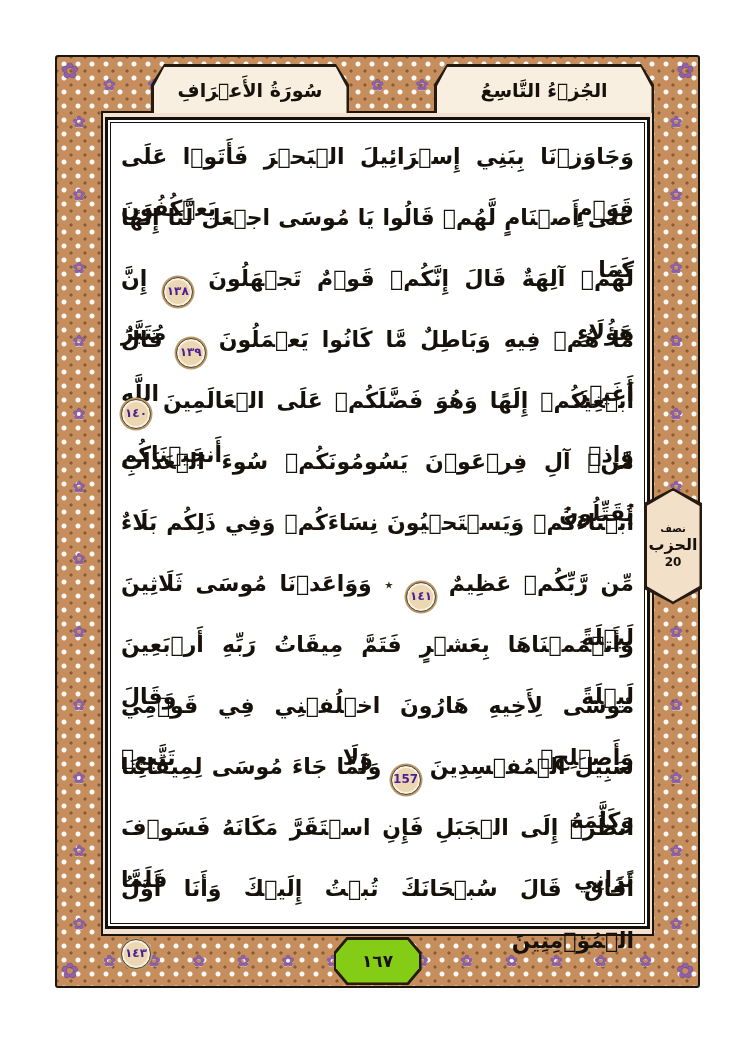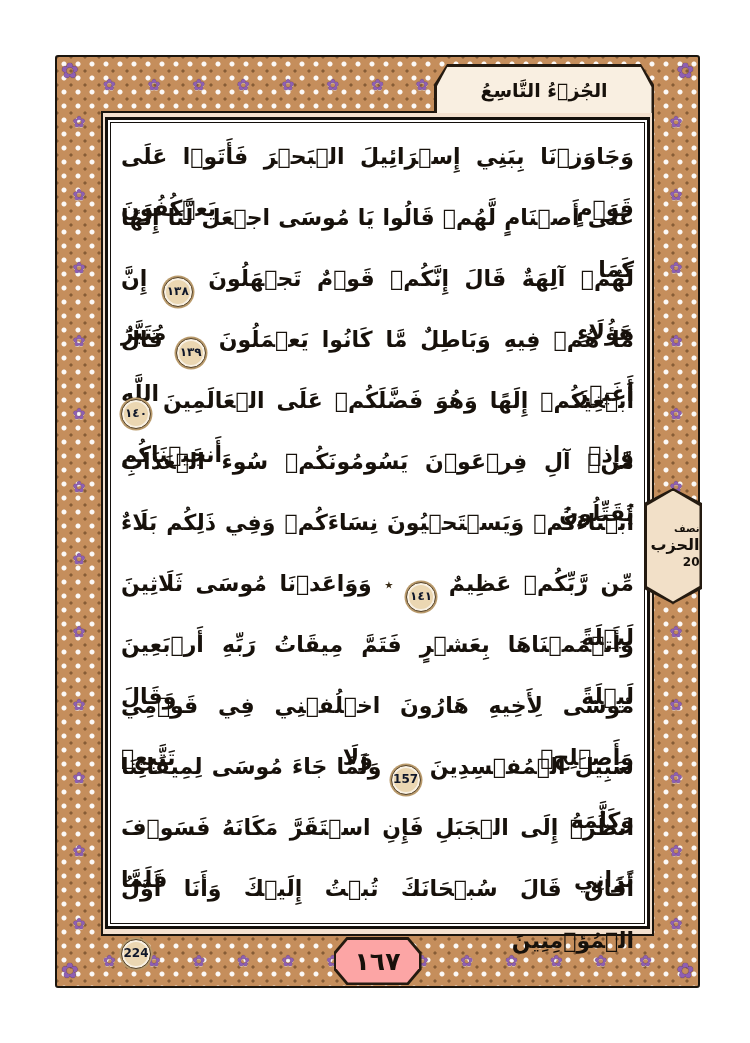--- a/index.html
+++ b/index.html
@@ -68,49 +68,49 @@
   .line{
     height:52px;line-height:52px;font-size:22px;font-weight:600;
     text-align:justify;text-align-last:justify;white-space:normal;
     color:var(--ink);
   }
   .ayah{
     display:inline-block;width:30px;height:30px;border-radius:50%;
     background:var(--medal);border:1.5px solid #54422a;
     box-shadow:0 0 0 1.5px #b99a6b, inset 0 0 0 2px rgba(255,255,255,.65);
     text-align:center;line-height:27px;font-size:12px;font-weight:bold;
-    vertical-align:-9px;color:#0f172a;text-align-last:center;
+    vertical-align:-9px;color:#4c1d95;text-align-last:center;
   }
   .rub{font-size:17px;color:#3a2c16;vertical-align:1px;}
 
   
   .hizb{
     position:absolute;right:-4px;top:431px;width:58px;height:116px;z-index:4;
     clip-path:polygon(50% 0,100% 13%,100% 87%,50% 100%,0 87%,0 13%);
     background:#241a10;padding:2.5px;
   }
   .hizb-in{width:100%;height:100%;
     clip-path:polygon(50% 0,100% 14%,100% 86%,50% 100%,0 86%,0 14%);
     background:#f2e0c8;display:flex;flex-direction:column;
-    align-items:flex-start;justify-content:center;direction:rtl;gap:1px;}
+    align-items:center;justify-content:center;direction:rtl;gap:1px;}
   .hizb-top{font-size:10px;font-weight:bold;}
   .hizb-mid{font-size:16px;font-weight:bold;}
   .hizb-num{font-size:12px;font-weight:bold;}
 
   
   .pgnum{
     position:absolute;bottom:1px;left:50%;transform:translateX(-50%);
     width:88px;height:48px;z-index:4;
     clip-path:polygon(13px 0,calc(100% - 13px) 0,100% 32%,100% 68%,calc(100% - 13px) 100%,13px 100%,0 68%,0 32%);
     background:#241a10;padding:2.5px;
   }
   .pgnum-in{width:100%;height:100%;
     clip-path:polygon(12px 0,calc(100% - 12px) 0,100% 33%,100% 67%,calc(100% - 12px) 100%,12px 100%,0 67%,0 33%);
-    background:#fca5a5;display:flex;align-items:center;justify-content:center;
-    font-size:25px;font-weight:bold;}
+    background:#84cc16;display:flex;align-items:center;justify-content:center;
+    font-size:17px;font-weight:bold;}
 </style>
 </head>
 <body>
 
 <div class="page">
 
   <div class="frame">
 
     <div class="strip strip-top">
         <span class="flower">✿</span>
@@ -174,38 +174,43 @@
     <span class="corner-flower cf-tl">✿</span>
     <span class="corner-flower cf-tr">✿</span>
     <span class="corner-flower cf-bl">✿</span>
     <span class="corner-flower cf-br">✿</span>
 
     <div class="inner-cream"></div>
 
     <div class="cart cart-juz">
       <div class="cart-in">
         <span class="cart-label">الجُزۡءُ التَّاسِعُ</span>
+      </div>
+    </div>
+    <div class="cart cart-surah">
+      <div class="cart-in">
+        <span class="cart-label">سُورَةُ الأَعۡرَافِ</span>
       </div>
     </div>
 
     <div class="text-frame">
       <div class="text-inner" id="quran-lines">
           <div class="line"><span class="txt">وَجَاوَزۡنَا بِبَنِي إِسۡرَائِيلَ الۡبَحۡرَ فَأَتَوۡا عَلَى قَوۡمٍ يَعۡكُفُونَ</span> </div>
           <div class="line"><span class="txt">عَلَى أَصۡنَامٍ لَّهُمۡ قَالُوا يَا مُوسَى اجۡعَل لَّنَا إِلَهًا كَمَا</span> </div>
           <div class="line"><span class="txt">لَهُمۡ آلِهَةٌ قَالَ إِنَّكُمۡ قَوۡمٌ تَجۡهَلُونَ</span> <span class="ayah">١٣٨</span> <span class="txt">إِنَّ هَؤُلَاءِ مُتَبَّرٌ</span> </div>
           <div class="line"><span class="txt">مَّا هُمۡ فِيهِ وَبَاطِلٌ مَّا كَانُوا يَعۡمَلُونَ</span> <span class="ayah">١٣٩</span> <span class="txt">قَالَ أَغَيۡرَ اللَّهِ</span> </div>
           <div class="line"><span class="txt">أَبۡغِيكُمۡ إِلَهًا وَهُوَ فَضَّلَكُمۡ عَلَى الۡعَالَمِينَ</span> <span class="ayah">١٤٠</span> <span class="txt">وَإِذۡ أَنجَيۡنَاكُم</span> </div>
           <div class="line"><span class="txt">مِّنۡ آلِ فِرۡعَوۡنَ يَسُومُونَكُمۡ سُوءَ الۡعَذَابِ يُقَتِّلُونَ</span> </div>
           <div class="line"><span class="txt">أَبۡنَاءَكُمۡ وَيَسۡتَحۡيُونَ نِسَاءَكُمۡ وَفِي ذَلِكُم بَلَاءٌ</span> </div>
           <div class="line"><span class="txt">مِّن رَّبِّكُمۡ عَظِيمٌ</span> <span class="ayah">١٤١</span> <span class="rub">٭</span> <span class="txt">وَوَاعَدۡنَا مُوسَى ثَلَاثِينَ لَيۡلَةً</span> </div>
           <div class="line"><span class="txt">وَأَتۡمَمۡنَاهَا بِعَشۡرٍ فَتَمَّ مِيقَاتُ رَبِّهِ أَرۡبَعِينَ لَيۡلَةً وَقَالَ</span> </div>
           <div class="line"><span class="txt">مُوسَى لِأَخِيهِ هَارُونَ اخۡلُفۡنِي فِي قَوۡمِي وَأَصۡلِحۡ وَلَا تَتَّبِعۡ</span> </div>
           <div class="line"><span class="txt">سَبِيلَ الۡمُفۡسِدِينَ</span> <span class="ayah">157</span> <span class="txt">وَلَمَّا جَاءَ مُوسَى لِمِيقَاتِنَا وَكَلَّمَهُ</span> </div>
           <div class="line"><span class="txt">انظُرۡ إِلَى الۡجَبَلِ فَإِنِ اسۡتَقَرَّ مَكَانَهُ فَسَوۡفَ تَرَانِي فَلَمَّا</span> </div>
-          <div class="line"><span class="txt">أَفَاقَ قَالَ سُبۡحَانَكَ تُبۡتُ إِلَيۡكَ وَأَنَا أَوَّلُ الۡمُؤۡمِنِينَ</span> <span class="ayah">224</span> </div>
+          <div class="line"><span class="txt">أَفَاقَ قَالَ سُبۡحَانَكَ تُبۡتُ إِلَيۡكَ وَأَنَا أَوَّلُ الۡمُؤۡمِنِينَ</span> <span class="ayah">١٤٣</span> </div>
         </div>
     </div>
 
     <div class="hizb">
       <div class="hizb-in">
         <span class="hizb-top">نصف</span>
         <span class="hizb-mid">الحزب</span>
         <span class="hizb-num">20</span>
       </div>
     </div>

